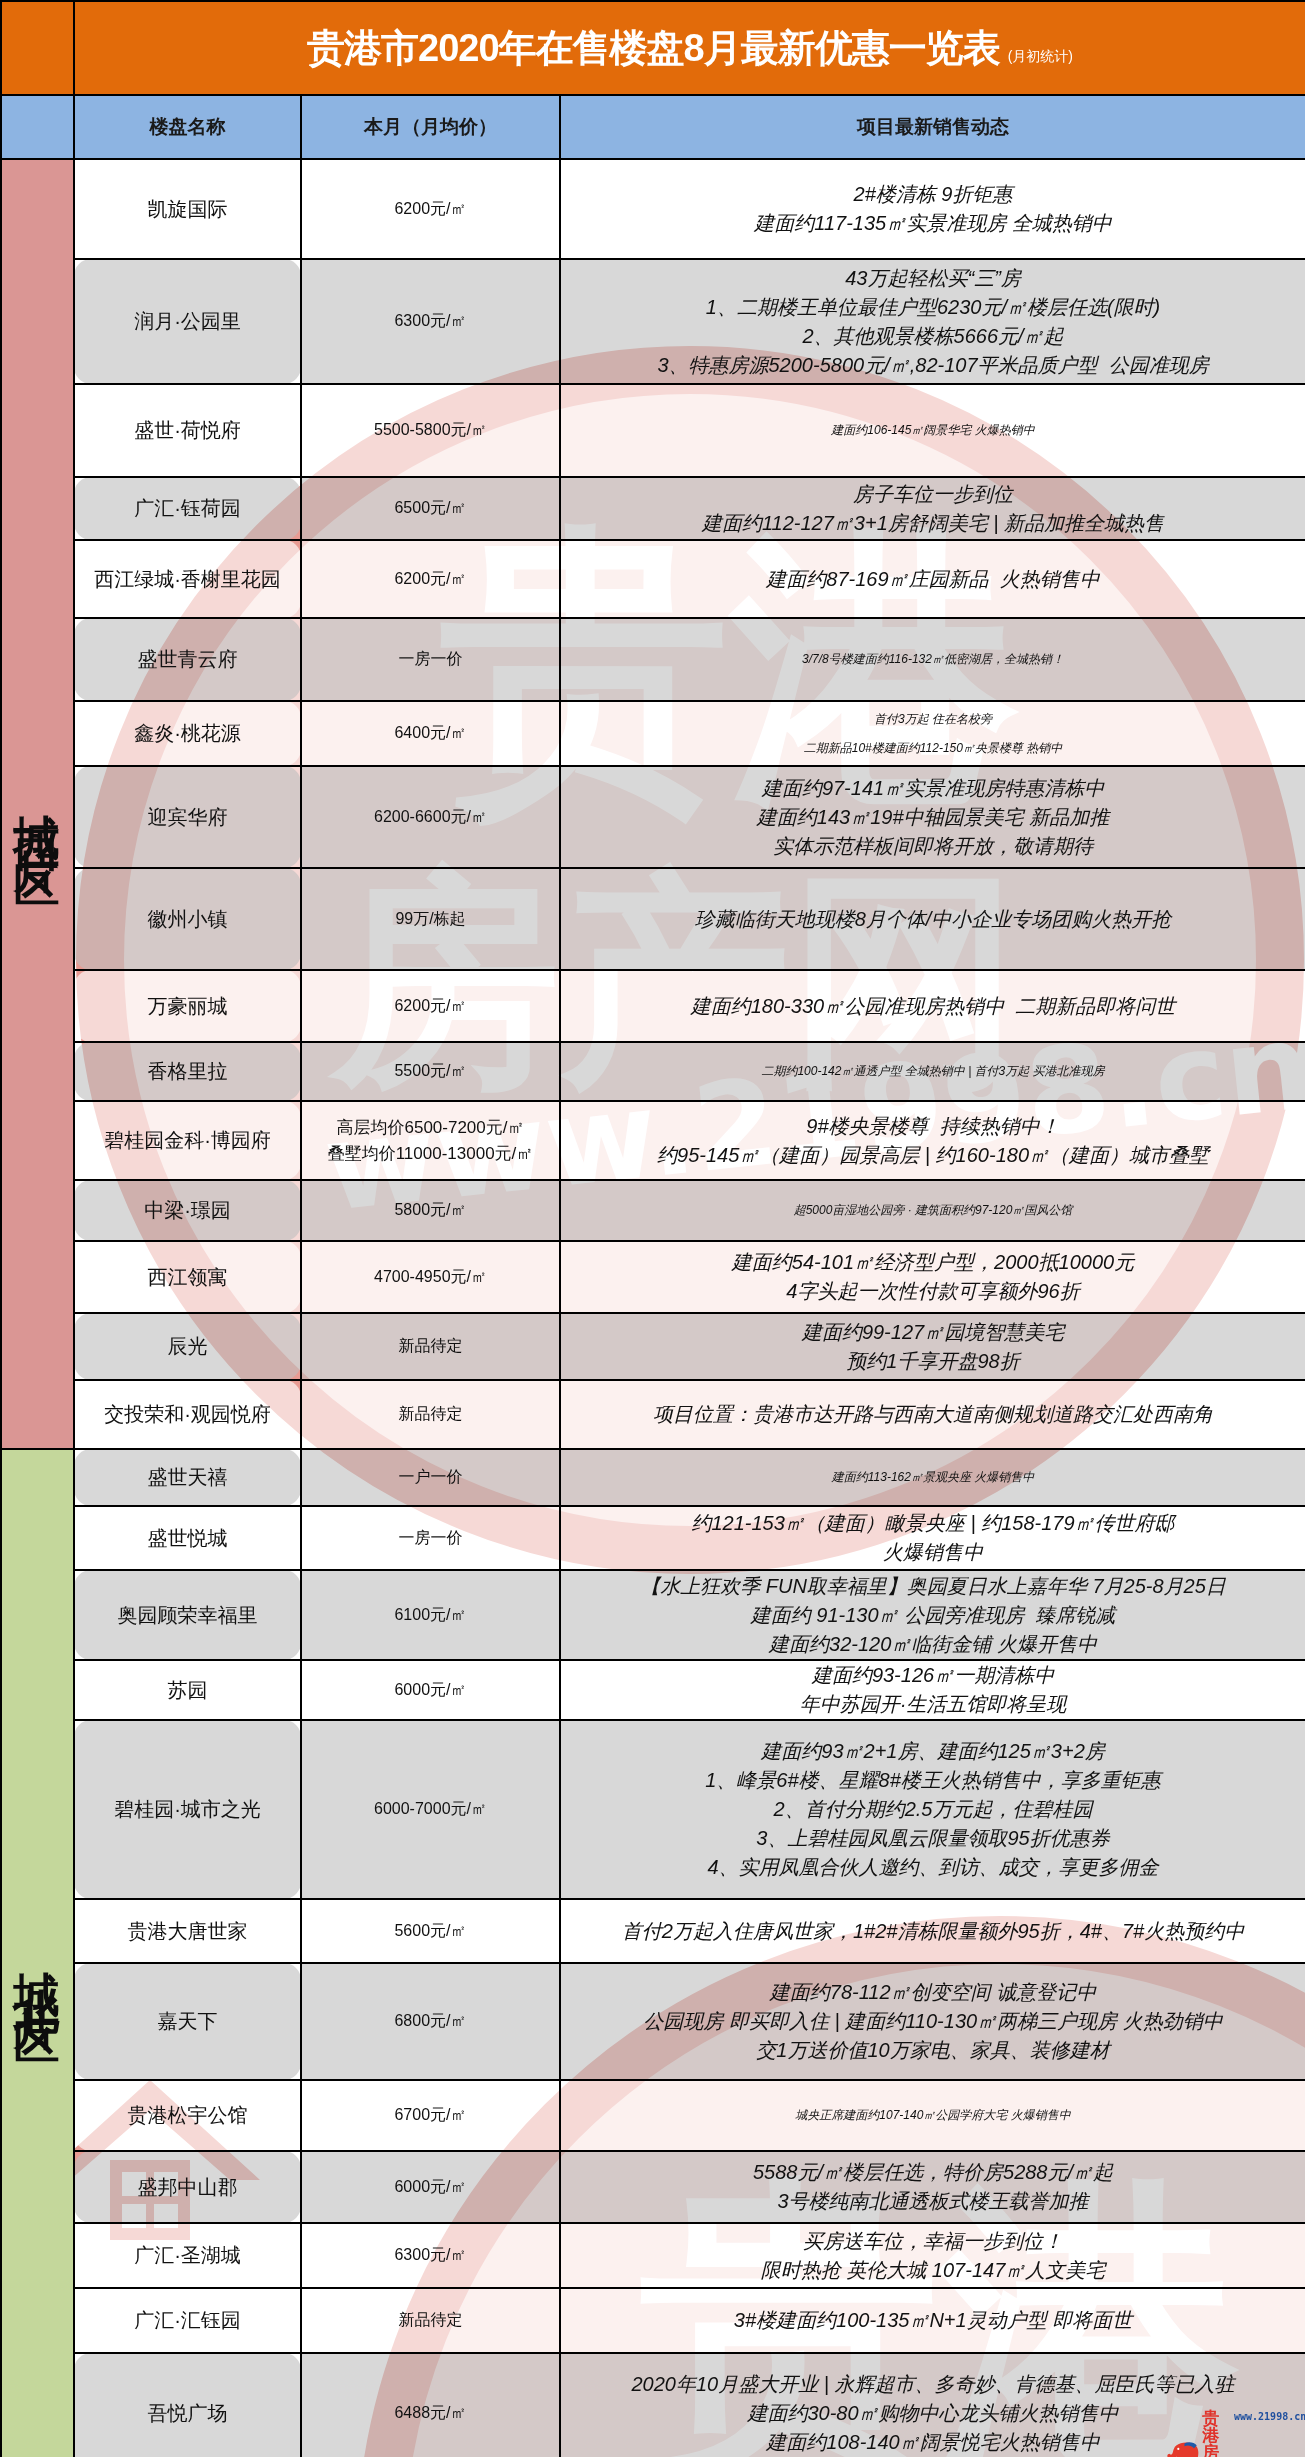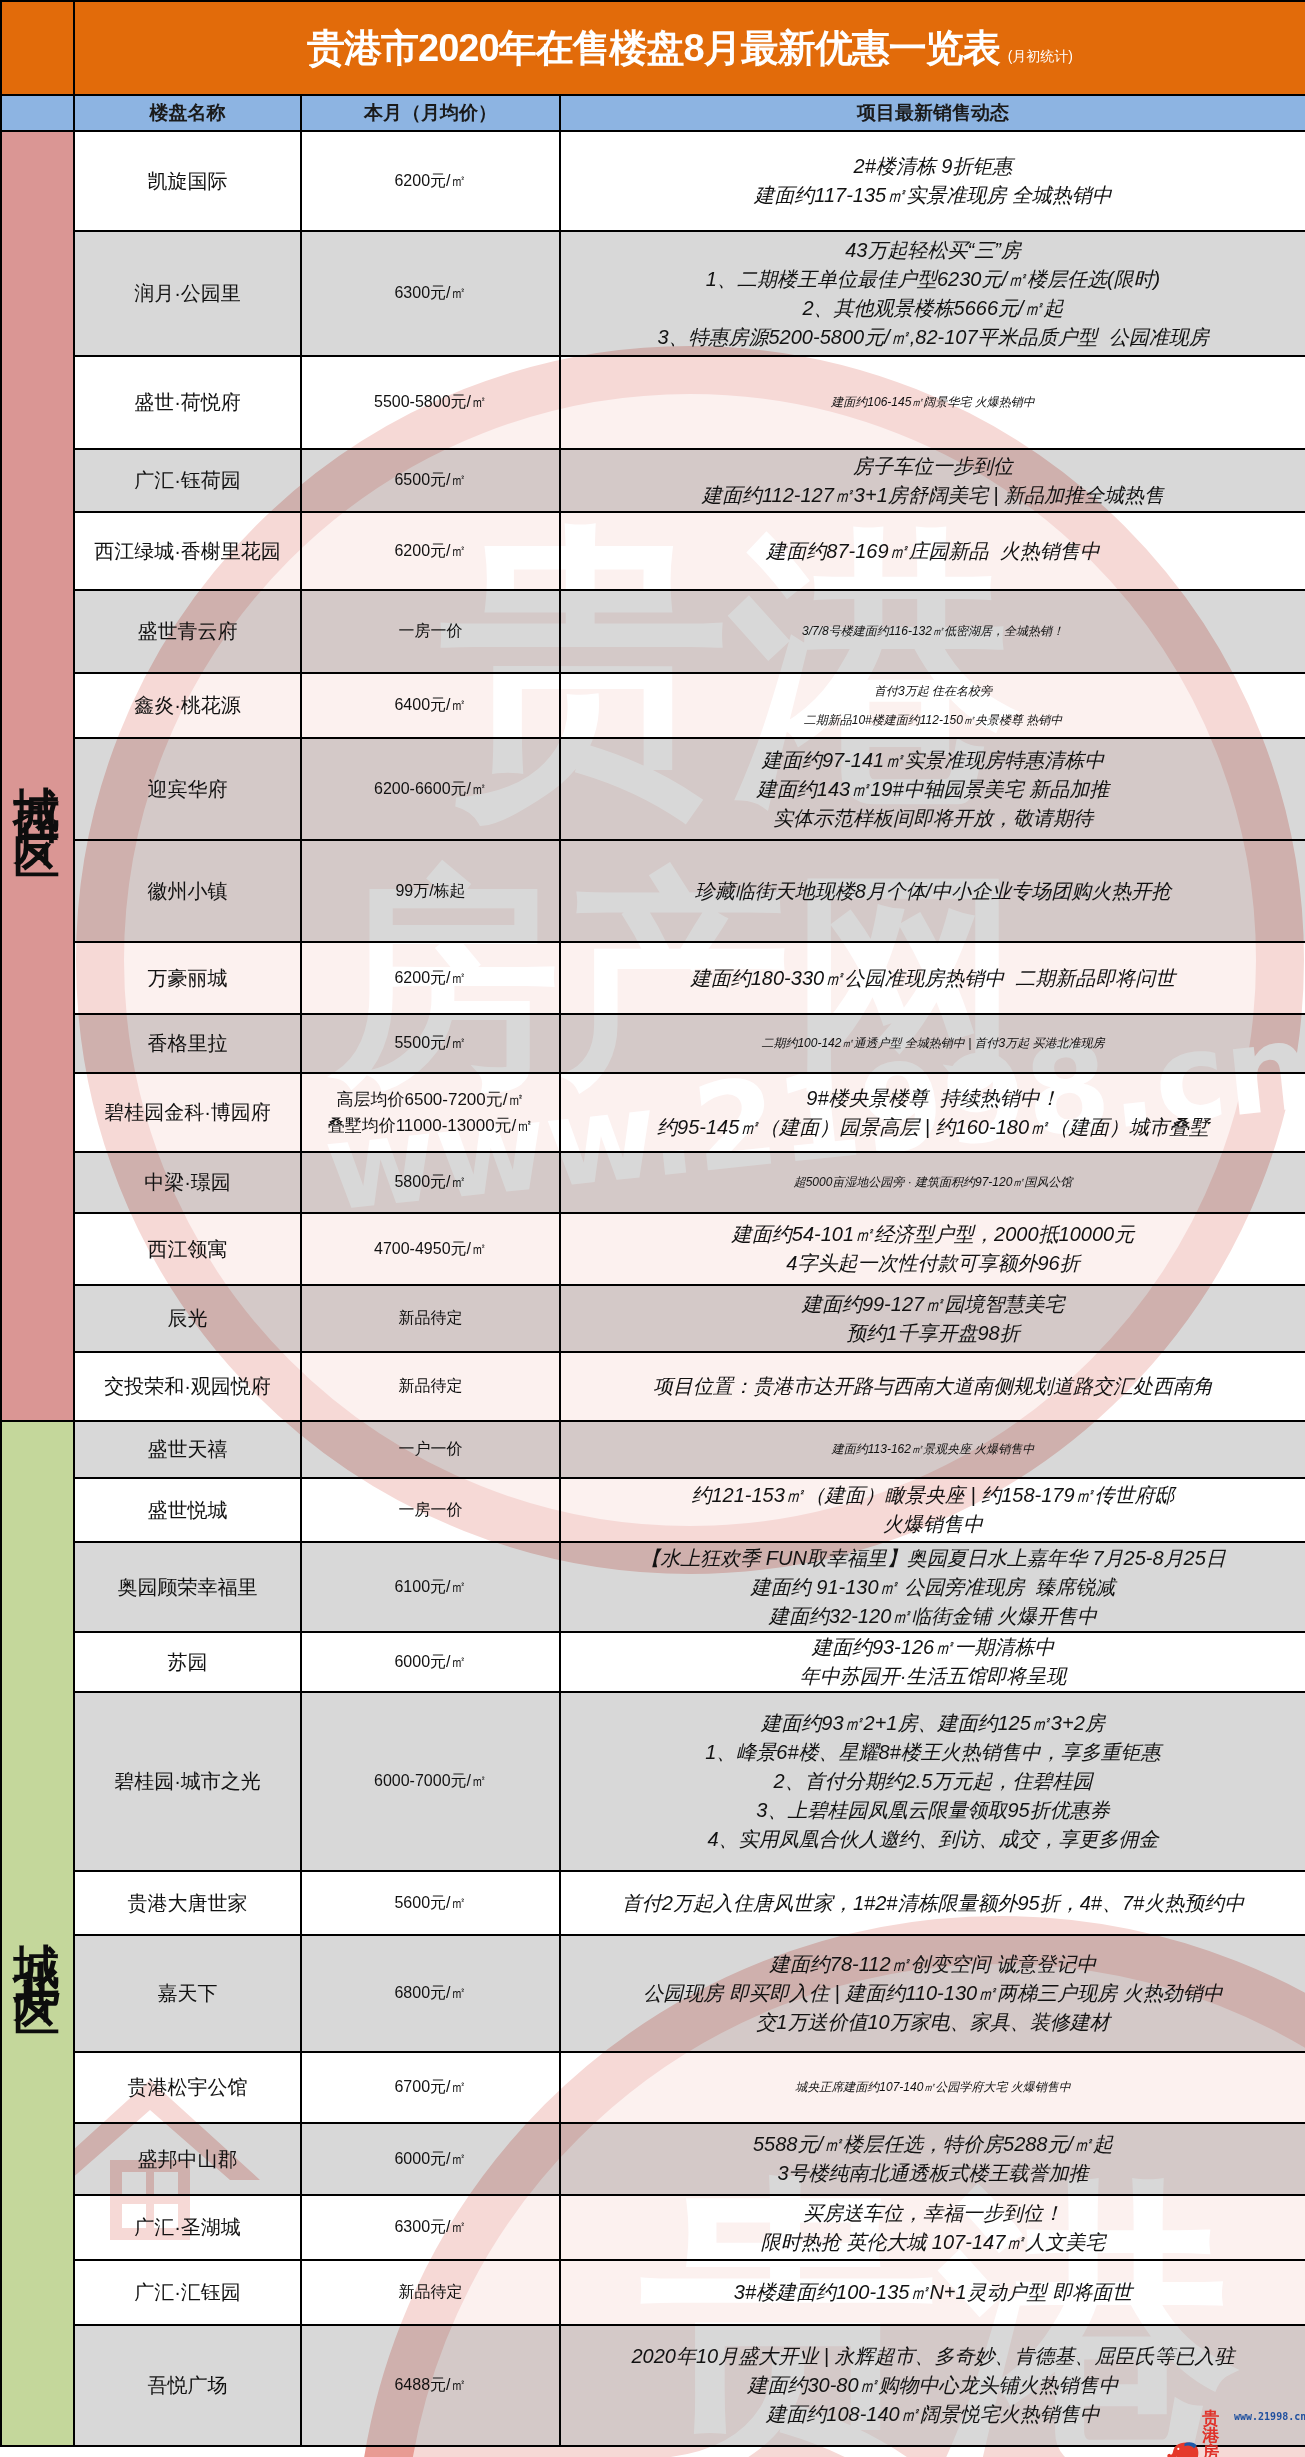--- a/index.html
+++ b/index.html
@@ -50,21 +50,21 @@
     writing-mode: vertical-rl;
     font-size: 46px;
     font-weight: bold;
     letter-spacing: 17px;
     line-height: 1;
     color: #0d0d0d;
     margin-top: 17px;
   }
   tr.w td.cell { background: rgba(255,255,255,0.62); }
   tr.g td.cell { background: rgba(190,190,190,0.60); }
-  td.name { font-size: 20px; }
+  td.name { font-size: 20px; border-radius: 17px; }
   td.price { font-size: 16px; white-space: pre-wrap; }
   td.price.two { font-size: 17px; line-height: 26px; }
   td.desc { font-size: 20px; line-height: 29px; white-space: pre-wrap; font-style: italic; }
   td.desc.sm { font-size: 12px; }
   .brand-logo {
     position: absolute;
     left: 1166px;
     top: 2410px;
     z-index: 2;
     display: flex;
@@ -109,21 +109,21 @@
     </colgroup>
 
     <tbody>
         <tr style="height:94px">
       <td class="title-corner"></td>
       <td class="title-cell" colspan="3">
         <span>贵港市2020年在售楼盘8月最新优惠一览表</span><span class="title-sub">(月初统计)</span>
       </td>
     </tr>
 
-    <tr class="header-row" style="height:36px">
+    <tr class="header-row" style="height:64px">
       <td></td>
       <th>楼盘名称</th>
       <th>本月（月均价）</th>
       <th>项目最新销售动态</th>
     </tr>
 
     <tr class="w" style="height:100px">
       <td class="zone-west" rowspan="16">
         <span class="zone-label">城西片区</span>
       </td>

